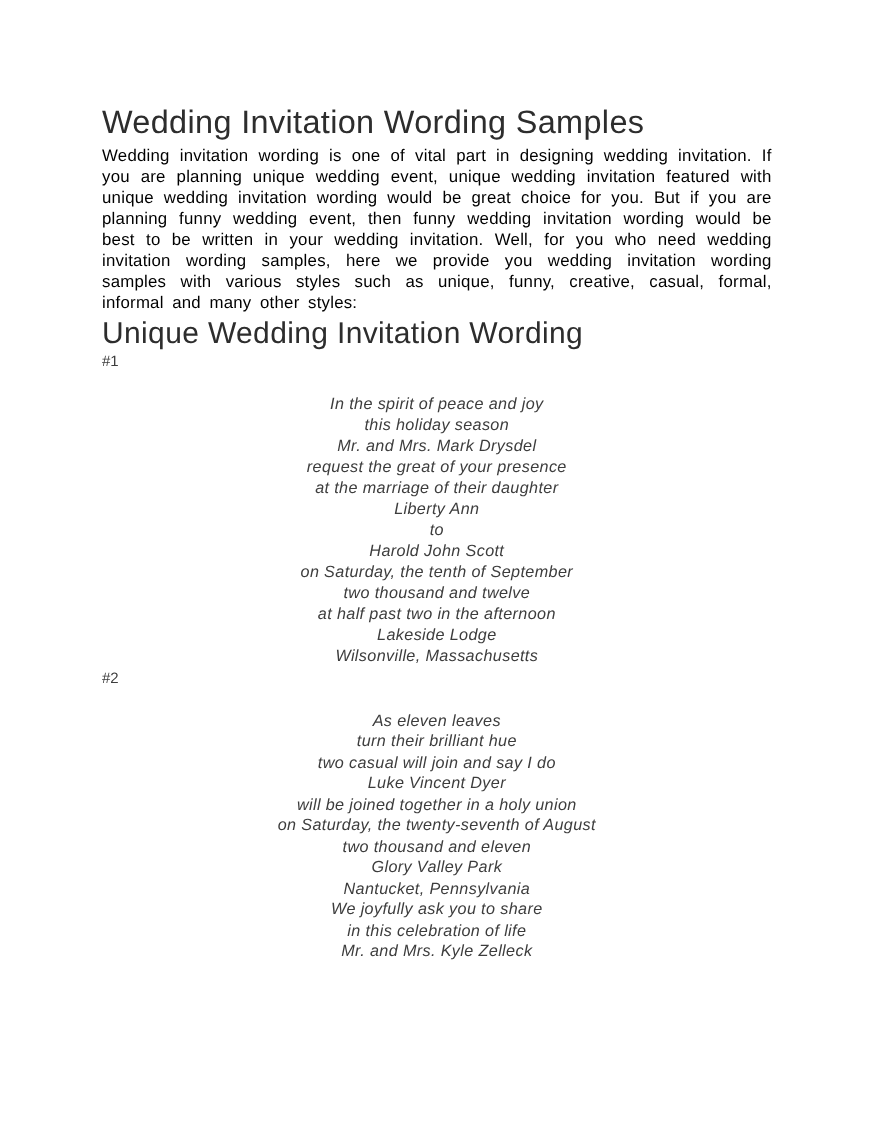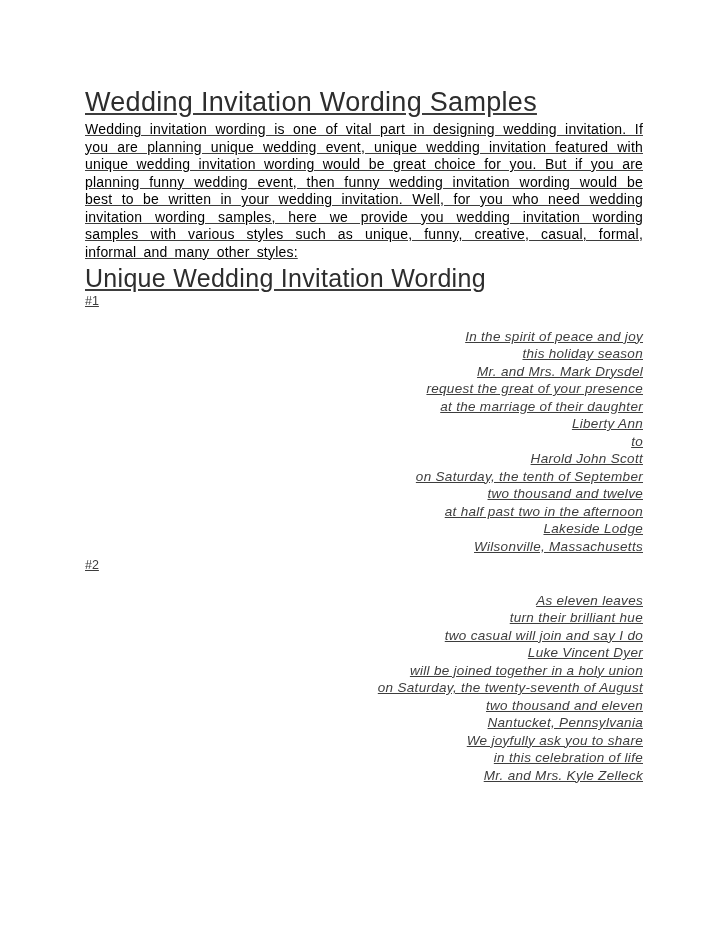--- a/index.html
+++ b/index.html
@@ -13,21 +13,20 @@
     overflow: hidden;
     font-family: "Liberation Sans", sans-serif;
     color: #3d3d3d;
   }
   .page {
     box-sizing: border-box;
     width: 728px;
     height: 943px;
     padding: 88px 85px 0 85px;
     background: #ffffff;
-    text-decoration: underline;
   }
   .doc-title {
     margin: 0;
     font-size: 27px;
     font-weight: 400;
     letter-spacing: 0.3px;
     line-height: 28px;
     color: #2d2d2d;
     white-space: nowrap;
   }
@@ -50,21 +49,21 @@
     white-space: nowrap;
   }
   .sample-label {
     margin: 2px 0 0 0;
     font-size: 12.5px;
     line-height: 17.5px;
     color: #3d3d3d;
   }
   .invitation {
     margin: 17px 0 0 0;
-    text-align: right;
+    text-align: center;
     font-style: italic;
     font-size: 13.5px;
     line-height: 17.5px;
     letter-spacing: 0.3px;
     color: #3d3d3d;
   }
   .invitation .line {
     min-height: 17.5px;
   }
 </style>
@@ -100,19 +99,20 @@
   <div class="sample-label">#2</div>
 
   <div class="invitation">
     <div class="line">As eleven leaves</div>
     <div class="line">turn their brilliant hue</div>
     <div class="line">two casual will join and say I do</div>
     <div class="line">Luke Vincent Dyer</div>
     <div class="line">will be joined together in a holy union</div>
     <div class="line">on Saturday, the twenty-seventh of August</div>
     <div class="line">two thousand and eleven</div>
+    <div class="line">Glory Valley Park</div>
     <div class="line">Nantucket, Pennsylvania</div>
     <div class="line">We joyfully ask you to share</div>
     <div class="line">in this celebration of life</div>
     <div class="line">Mr. and Mrs. Kyle Zelleck</div>
   </div>
 
 </div>
 
 </body></html>

